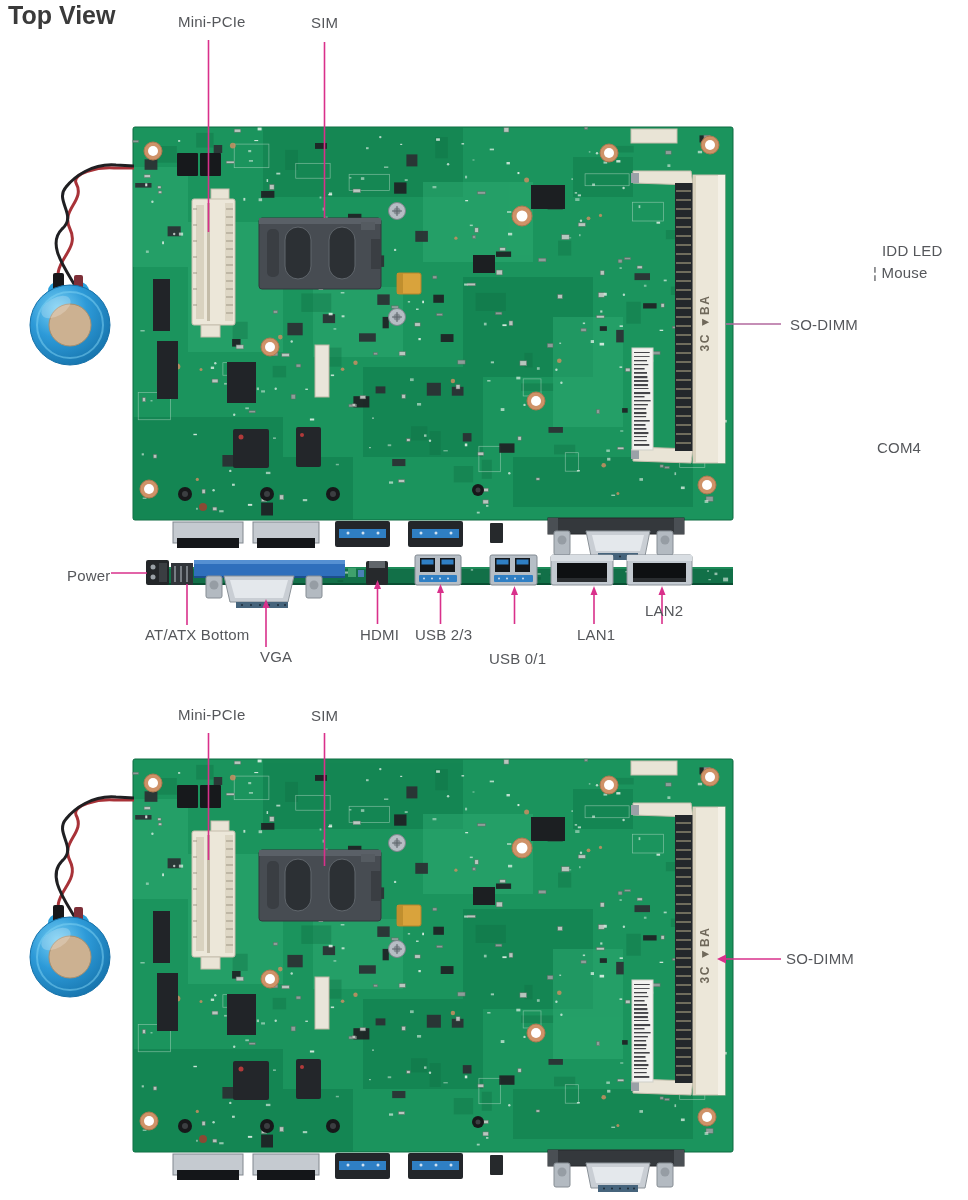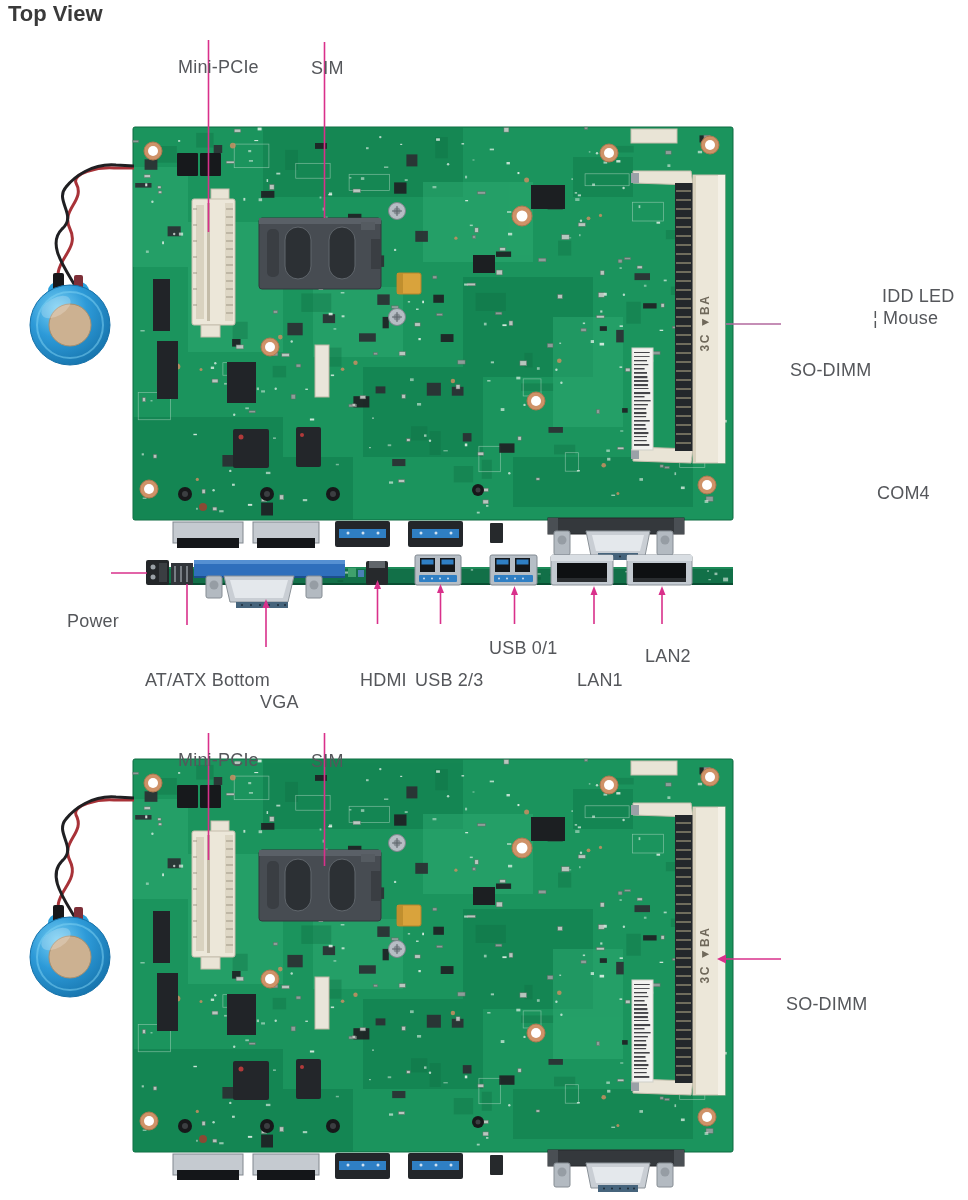--- a/index.html
+++ b/index.html
@@ -1,20 +1,20 @@
 <!DOCTYPE html>
 <html><head>
 <meta charset="utf-8">
 <style>
   html,body{margin:0;padding:0;background:#fff;}
   .page{position:relative;width:968px;height:1200px;background:#ffffff;overflow:hidden;
         font-family:"Liberation Sans",sans-serif;}
   svg.gfx{position:absolute;left:0;top:0;}
-  .ttl{position:absolute;font-size:22px;font-weight:bold;color:#3a3a3a;white-space:nowrap;}
-  .lbl{position:absolute;font-size:18px;color:#55575b;white-space:nowrap;letter-spacing:.2px;margin-top:44px;}
+  .ttl{position:absolute;font-size:25px;font-weight:bold;color:#3a3a3a;white-space:nowrap;}
+  .lbl{position:absolute;font-size:15px;color:#55575b;white-space:nowrap;letter-spacing:.2px;}
   .leader{stroke:#d9308b;stroke-width:1.6;fill:none;}
   .leader-muted{stroke:#b2699e;stroke-width:1.6;fill:none;}
   .leaderfill{fill:#d9308b;}
 </style>
 </head>
 <body>
 
 <div class="page">
 
 <svg class="gfx" width="968" height="1200" viewBox="0 0 968 1200" xmlns="http://www.w3.org/2000/svg">
@@ -777,21 +777,21 @@
 <div class="lbl" style="left:882px;top:242px">IDD LED</div>
 <div class="lbl" style="left:873px;top:264px"><span>¦</span> <span>Mouse</span></div>
 <div class="lbl" style="left:790px;top:316px">SO-DIMM</div>
 <div class="lbl" style="left:877px;top:439px">COM4</div>
 
 <div class="lbl" style="left:67px;top:567px">Power</div>
 <div class="lbl" style="left:145px;top:626px">AT/ATX Bottom</div>
 <div class="lbl" style="left:260px;top:648px">VGA</div>
 <div class="lbl" style="left:360px;top:626px">HDMI</div>
 <div class="lbl" style="left:415px;top:626px">USB 2/3</div>
-<div class="lbl" style="left:489px;top:594px">USB 0/1</div>
+<div class="lbl" style="left:489px;top:650px">USB 0/1</div>
 <div class="lbl" style="left:577px;top:626px">LAN1</div>
 <div class="lbl" style="left:645px;top:602px">LAN2</div>
 
 <div class="lbl" style="left:178px;top:706px">Mini-PCIe</div>
 <div class="lbl" style="left:311px;top:707px">SIM</div>
 <div class="lbl" style="left:786px;top:950px">SO-DIMM</div>
 
 </div>
 
 </body></html>

